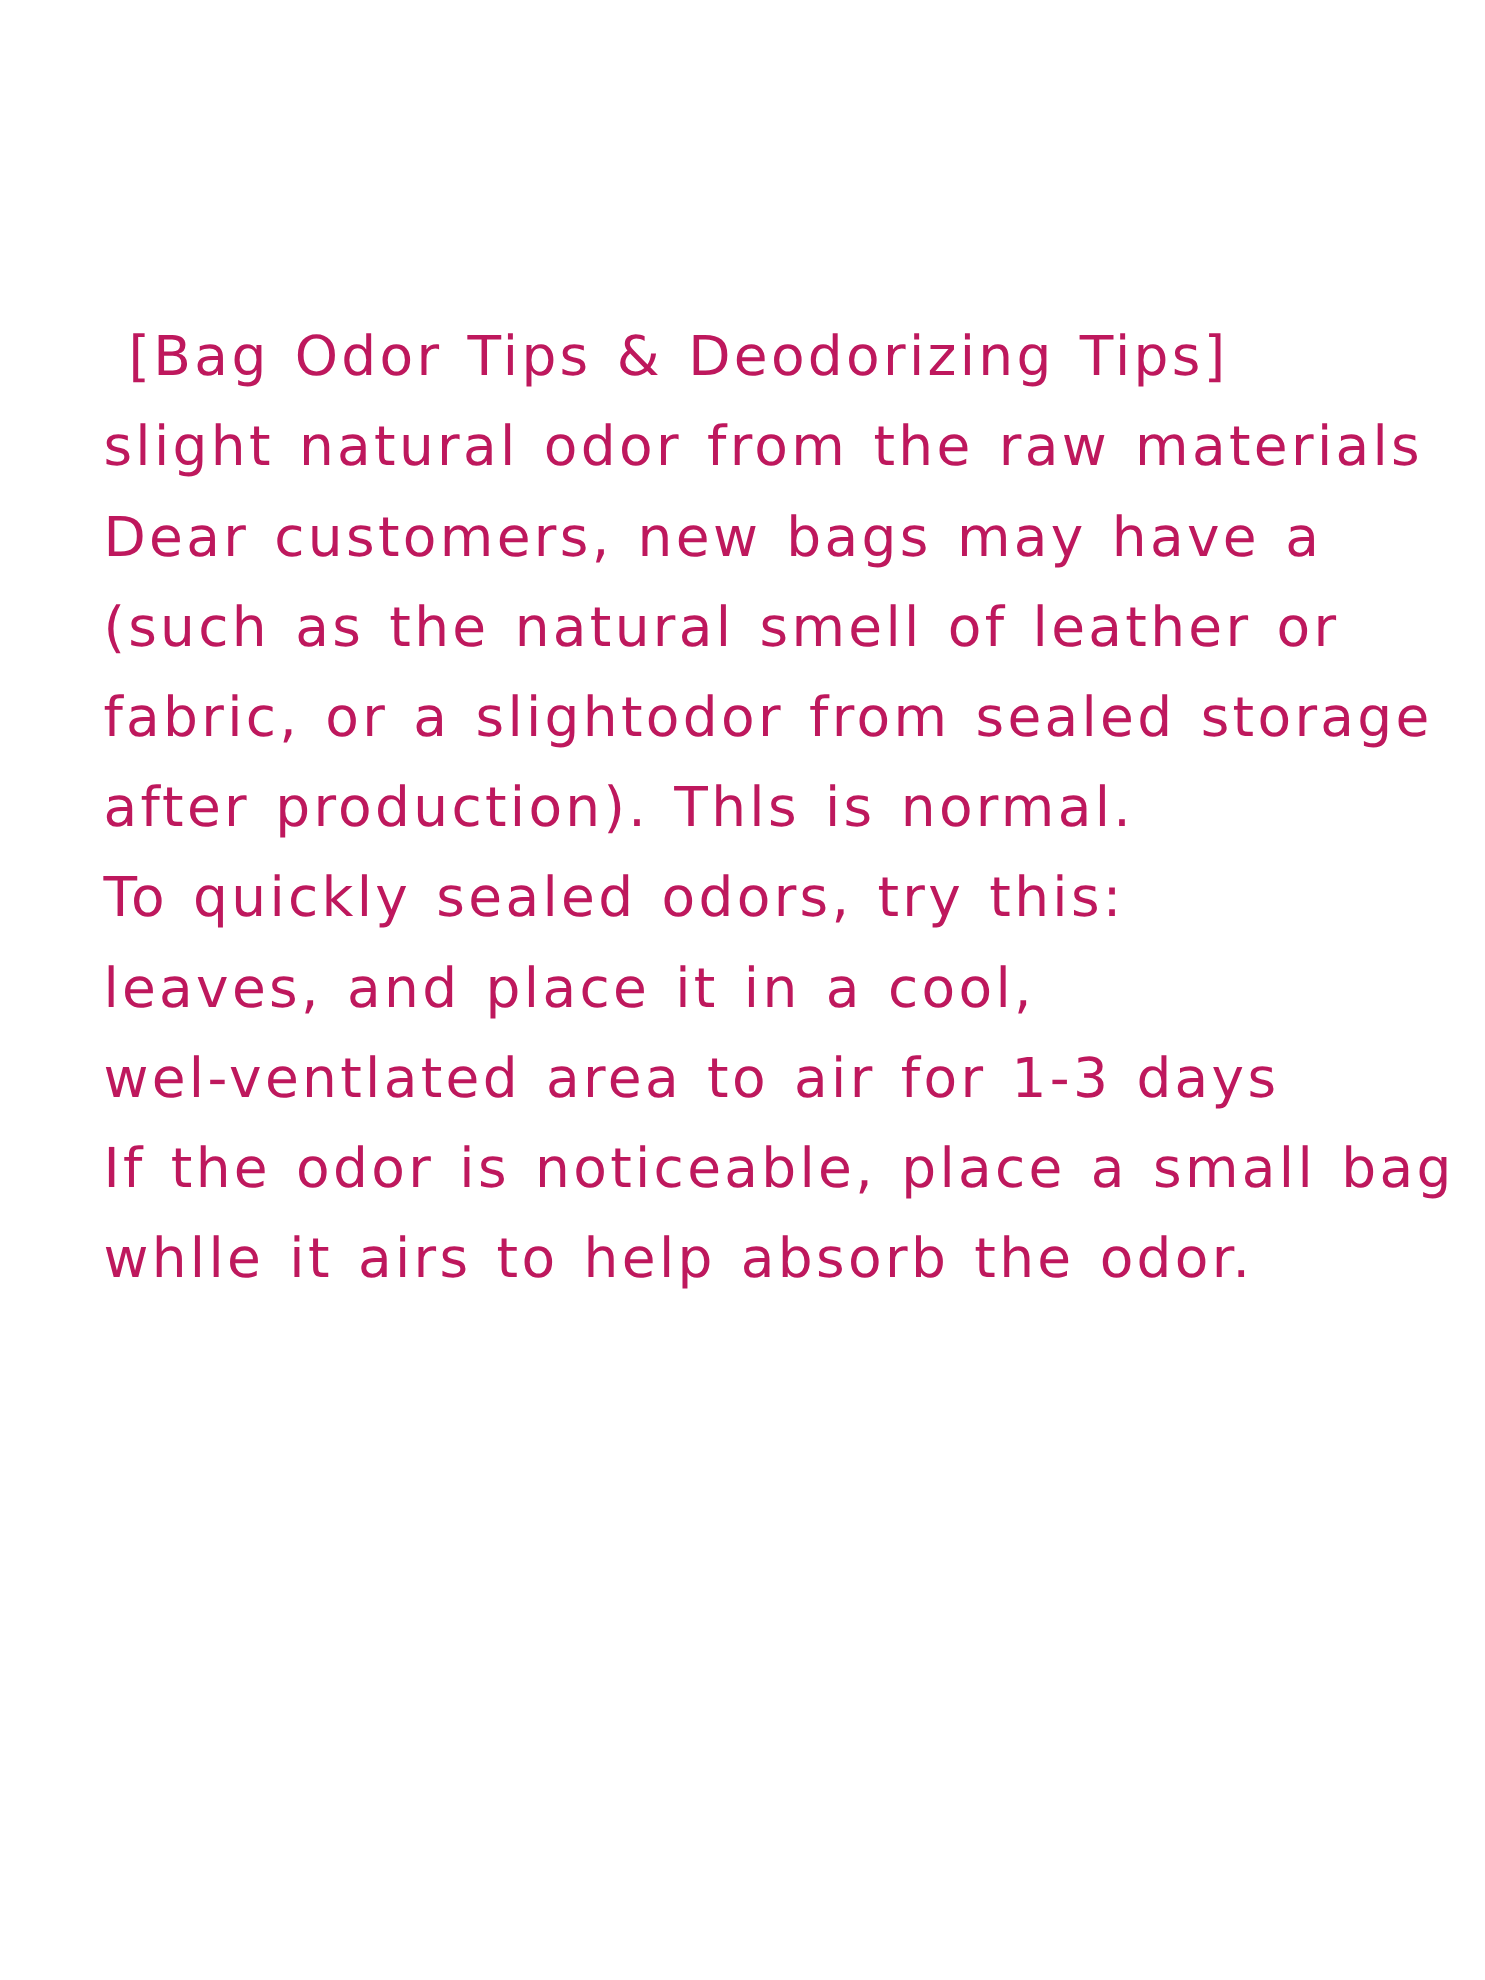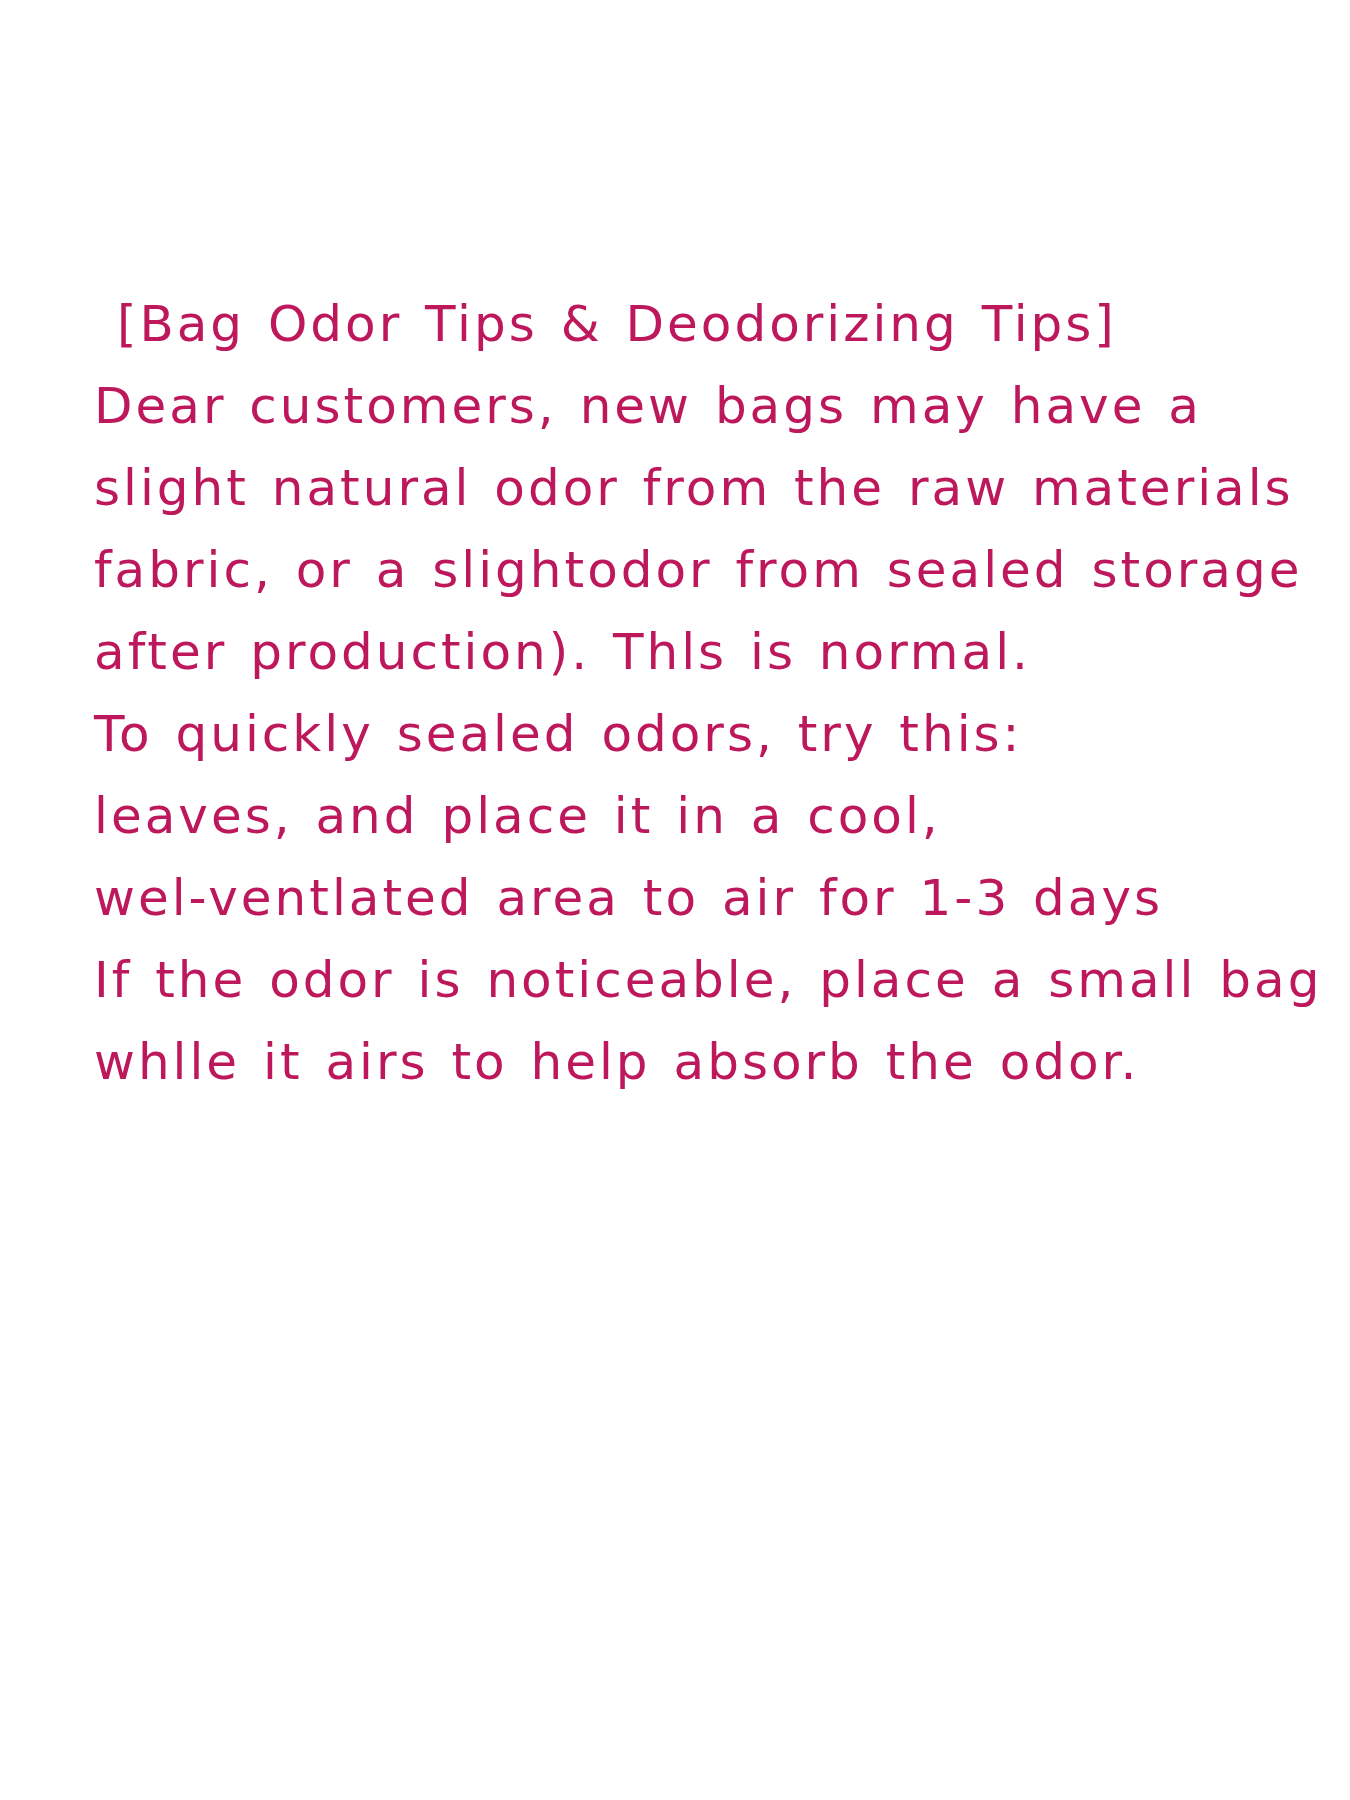--- a/index.html
+++ b/index.html
@@ -31,22 +31,23 @@
     white-space: pre;
     margin: 0;
     padding: 0;
   }
 </style>
 </head>
 <body>
 
 <div class="notice">
   <div class="line"> [Bag Odor Tips &amp; Deodorizing Tips]</div>
+  <div class="line">slight natural odor from the raw materials</div>
   <div class="line">Dear customers, new bags may have a</div>
-  <div class="line">slight natural odor from the raw materials</div>
+  <div class="line">(such as the natural smell of leather or</div>
   <div class="line">fabric, or a slightodor from sealed storage</div>
   <div class="line">after production). Thls is normal.</div>
   <div class="line">To quickly sealed odors, try this:</div>
   <div class="line">leaves, and place it in a cool,</div>
   <div class="line">wel-ventlated area to air for 1-3 days</div>
   <div class="line">If the odor is noticeable, place a small bag</div>
   <div class="line">whlle it airs to help absorb the odor.</div>
 </div>
 
 </body></html>

